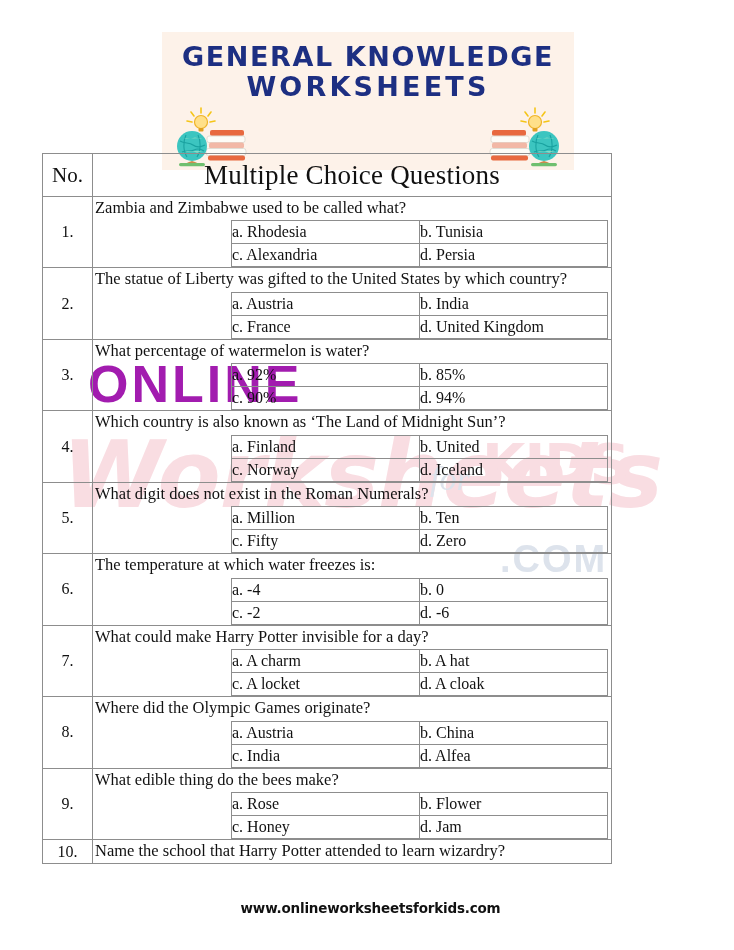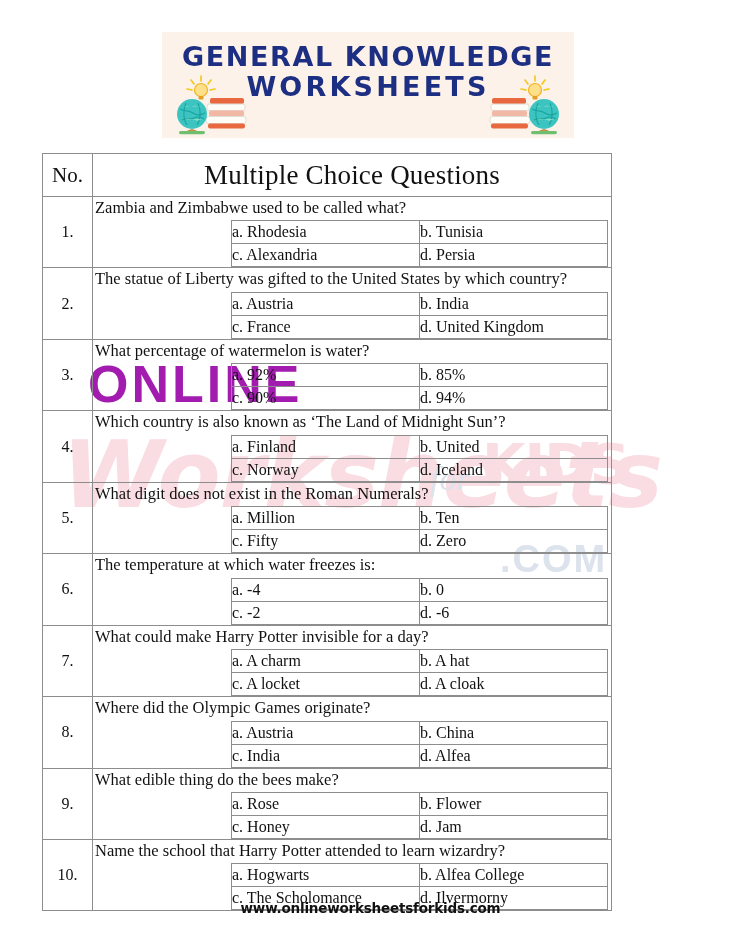--- a/index.html
+++ b/index.html
@@ -76,21 +76,21 @@
     position: relative;
     z-index: 1;
   }
 
   
   #banner {
     position: absolute;
     left: 162px;
     top: 32px;
     width: 412px;
-    height: 106px;
+    height: 138px;
     background: #fdf2e9;
     display: flex;
     align-items: center;
     justify-content: center;
   }
   #banner-title {
     position: absolute;
     left: 0;
     right: 0;
     top: 10px;
@@ -429,32 +429,20 @@
                   <td>d. Jam</td>
                 </tr>
               </tbody>
             </table>
           </td>
         </tr>
         <tr>
           <td class="qnum">10.</td>
           <td class="qbody">
             <div class="qtext">Name the school that Harry Potter attended to learn wizardry?</div>
-            <table class="opts">
-              <tbody>
-                <tr>
-                  <td>a. Hogwarts</td>
-                  <td>b. Alfea College</td>
-                </tr>
-                <tr>
-                  <td>c. The Scholomance</td>
-                  <td>d. Ilvermorny</td>
-                </tr>
-              </tbody>
-            </table>
           </td>
         </tr>
       </tbody>
   </table>
 
   <div id="footer">www.onlineworksheetsforkids.com</div>
 
 </div>
 
 </body></html>

